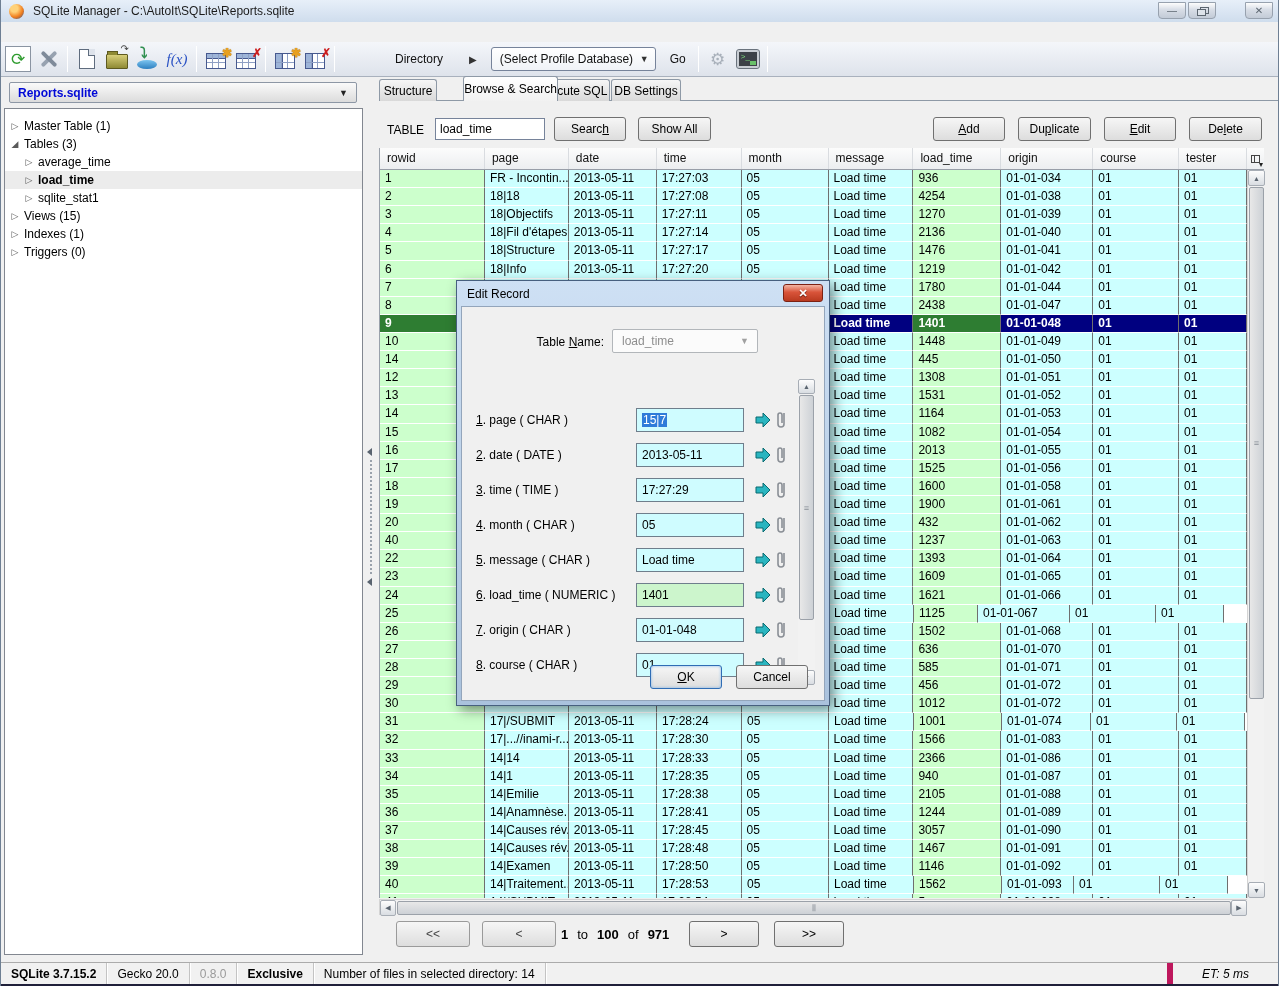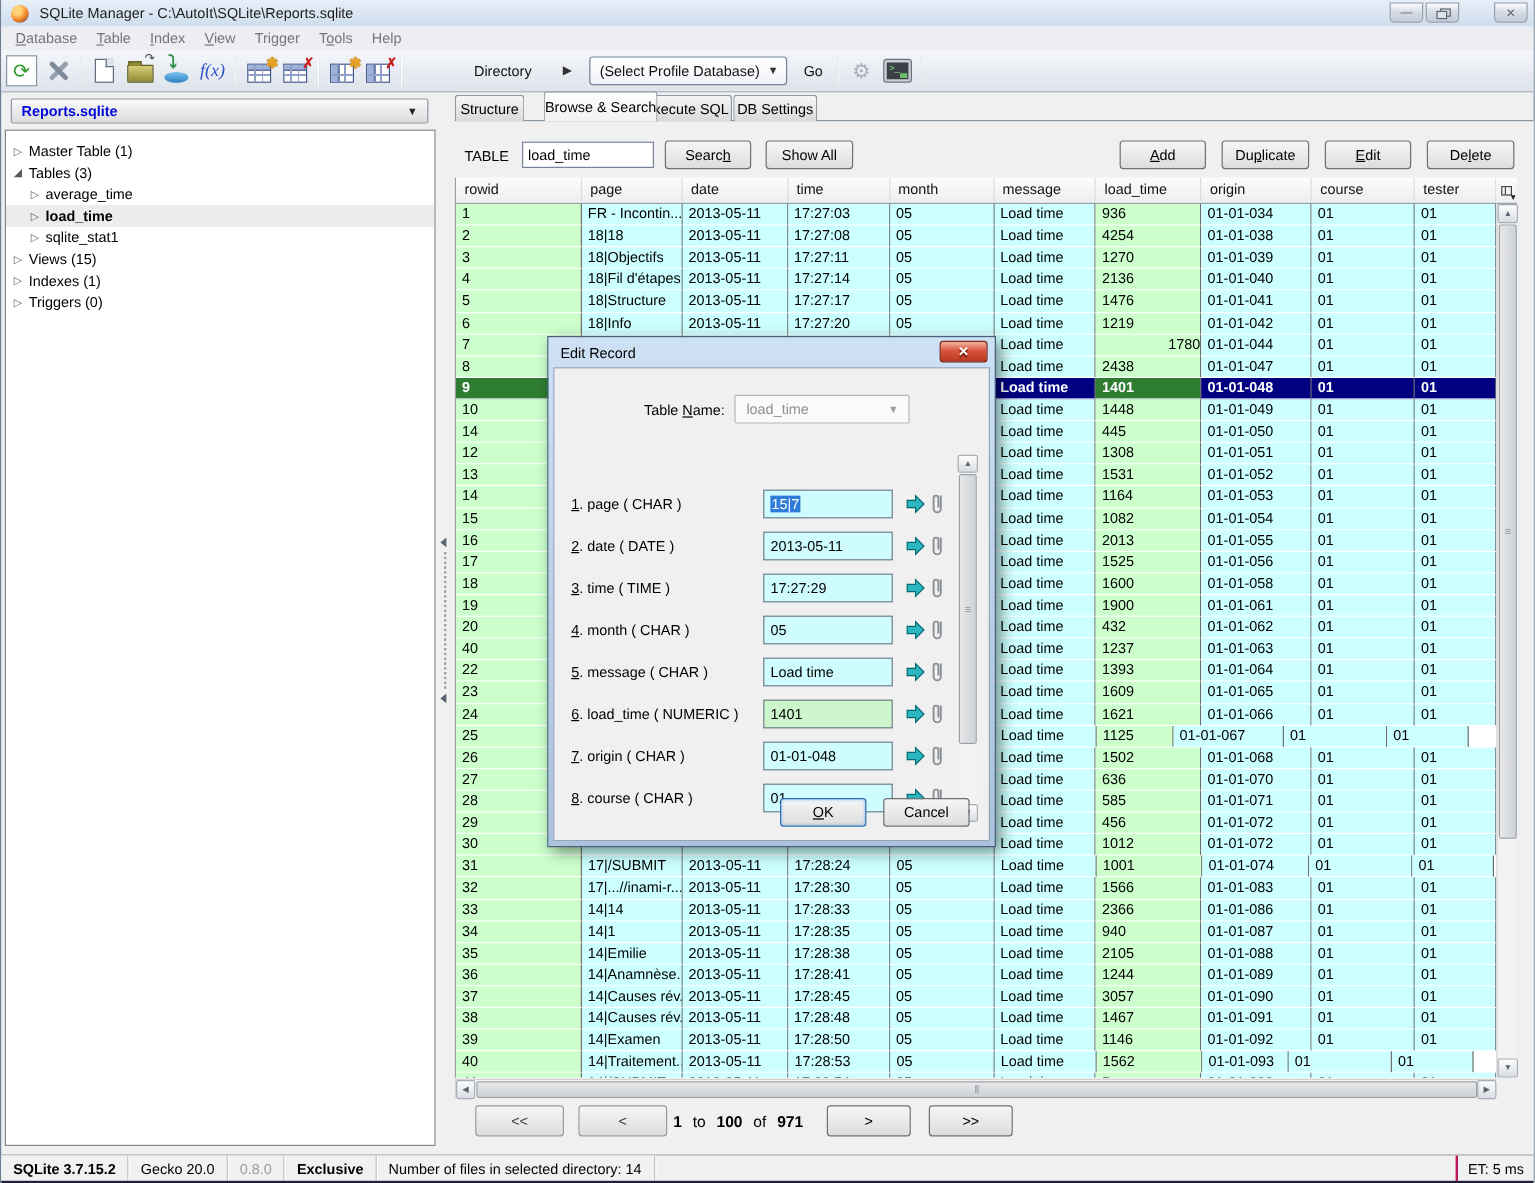--- a/index.html
+++ b/index.html
@@ -116,21 +116,21 @@
   .pg-btn{position:absolute;top:921px;height:26px;border:1px solid #707070;border-radius:3px;
     background:linear-gradient(#f6f6f6,#ddd);font-size:12px;display:flex;align-items:center;justify-content:center;color:#000;}
   .pg-btn.dim{border-color:#9a9a9a;color:#444;}
   #pg-text{position:absolute;left:560px;top:921px;height:26px;display:flex;align-items:center;gap:9px;font-size:13px;color:#000;}
   #pg-text .num{font-weight:bold;}
   
   #statusbar{position:absolute;left:0;top:962px;width:100%;height:22px;background:#f1f1f1;border-top:1px solid #ababab;
     display:flex;align-items:center;font-size:12px;color:#000;}
   .sb-seg{padding:0 10px;height:100%;display:flex;align-items:center;border-right:1px solid #c3c3c3;box-shadow:1px 0 0 #fff;}
   .sb-seg.bold{font-weight:bold;} .sb-seg.muted{color:#9a9a9a;}
-  #sb-right{margin-left:auto;border-left:2px solid #be185d;padding:0 8px;height:100%;display:flex;align-items:center;}
+  #sb-right{margin-left:auto;border-left:6px solid #be185d;padding:0 29px;height:100%;display:flex;align-items:center;font-style:italic;}
   #bottom-strip{position:absolute;left:0;top:984px;width:100%;height:2px;background:#20203a;}
   
   #dialog{position:absolute;left:455px;top:280px;width:374px;height:426px;z-index:50;
     background:linear-gradient(#cee0f4,#aac2dd);border:1px solid #47607f;box-shadow:4px 4px 12px rgba(0,0,0,.45);}
   #dlg-titlebar{position:absolute;left:0;top:0;width:100%;height:25px;display:flex;align-items:center;}
   #dlg-title{font-size:12px;color:#000;margin-left:10px;}
   #dlg-close{position:absolute;right:6px;top:3px;width:40px;height:18px;border:1px solid #7c2113;border-radius:3px;
     background:linear-gradient(#f3b5a4,#d9543a 45%,#b93a20);display:flex;align-items:center;justify-content:center;
     color:#fff;font-size:11px;font-weight:bold;text-shadow:0 1px 1px #5d1207;}
   #dlg-body{position:absolute;left:4px;right:4px;top:25px;bottom:4px;background:#f0f0f0;border:1px solid #93a5bb;}
@@ -167,29 +167,20 @@
         <span>—</span>
       </div>
     <div class="winbtn" id="btn-restore">
         <span class="restore-glyph"></span>
       </div>
     <div class="winbtn" id="btn-close">
         <span>✕</span>
       </div>
   </div>
 
-  <div id="menubar">
-      <div class="menu-item"><u>D</u>atabase</div>
-      <div class="menu-item"><u>T</u>able</div>
-      <div class="menu-item"><u>I</u>ndex</div>
-      <div class="menu-item"><u>V</u>iew</div>
-      <div class="menu-item">Trigger</div>
-      <div class="menu-item">T<u>o</u>ols</div>
-      <div class="menu-item">Help</div>
-    </div>
 
   <div id="toolbar">
     <div class="tb-box">
         <span id="refresh-glyph">⟳</span>
       </div>
     <div class="tb-ic">
         <span id="tools-glyph"></span>
       </div>
     <div class="tb-sep"></div>
     <div class="tb-ic">
@@ -287,21 +278,21 @@
       </div>
     </div>
   <div id="splitter">
     <span class="sp-arrow top"></span>
     <span class="dots"></span>
     <span class="sp-arrow bottom"></span>
   </div>
 
   <div id="panel"></div>
   <div class="tab" style="left:378px;width:58px;">Structure</div>
-  <div class="tab active" style="left:452px;width:95px;">Browse &amp; Search</div>
+  <div class="tab active" style="left:462px;width:95px;">Browse &amp; Search</div>
   <div class="tab" style="left:533px;width:76px;">Execute SQL</div>
   <div class="tab" style="left:610px;width:70px;">DB Settings</div>
 
   <div class="ctl-label" style="left:386px;top:123px;">TABLE</div>
   <div id="table-input">
       <span>load_time</span>
     </div>
   <div class="btn" style="left:553px;top:117px;width:72px;">Searc<u>h</u></div>
   <div class="btn" style="left:637px;top:117px;width:73px;">Show All</div>
   <div class="btn" style="left:932px;top:117px;width:72px;"><u>A</u>dd</div>
@@ -395,21 +386,21 @@
           <div class="cell" style="width: 86px;">01</div>
           <div class="cell" style="width: 68px;">01</div>
         </div>
         <div class="grow">
           <div class="cell green" style="width: 105px;">7</div>
           <div class="cell" style="width: 84px;"></div>
           <div class="cell" style="width: 88px;"></div>
           <div class="cell" style="width: 85px;"></div>
           <div class="cell" style="width: 87px;"></div>
           <div class="cell" style="width: 85px;">Load time</div>
-          <div class="cell green" style="width: 88px; text-align: right;">1780</div>
+          <div class="cell green" style="width: 88px;">1780</div>
           <div class="cell" style="width: 92px;">01-01-044</div>
           <div class="cell" style="width: 86px;">01</div>
           <div class="cell" style="width: 68px;">01</div>
         </div>
         <div class="grow">
           <div class="cell green" style="width: 105px;">8</div>
           <div class="cell" style="width: 84px;"></div>
           <div class="cell" style="width: 88px;"></div>
           <div class="cell" style="width: 85px;"></div>
           <div class="cell" style="width: 87px;"></div>

